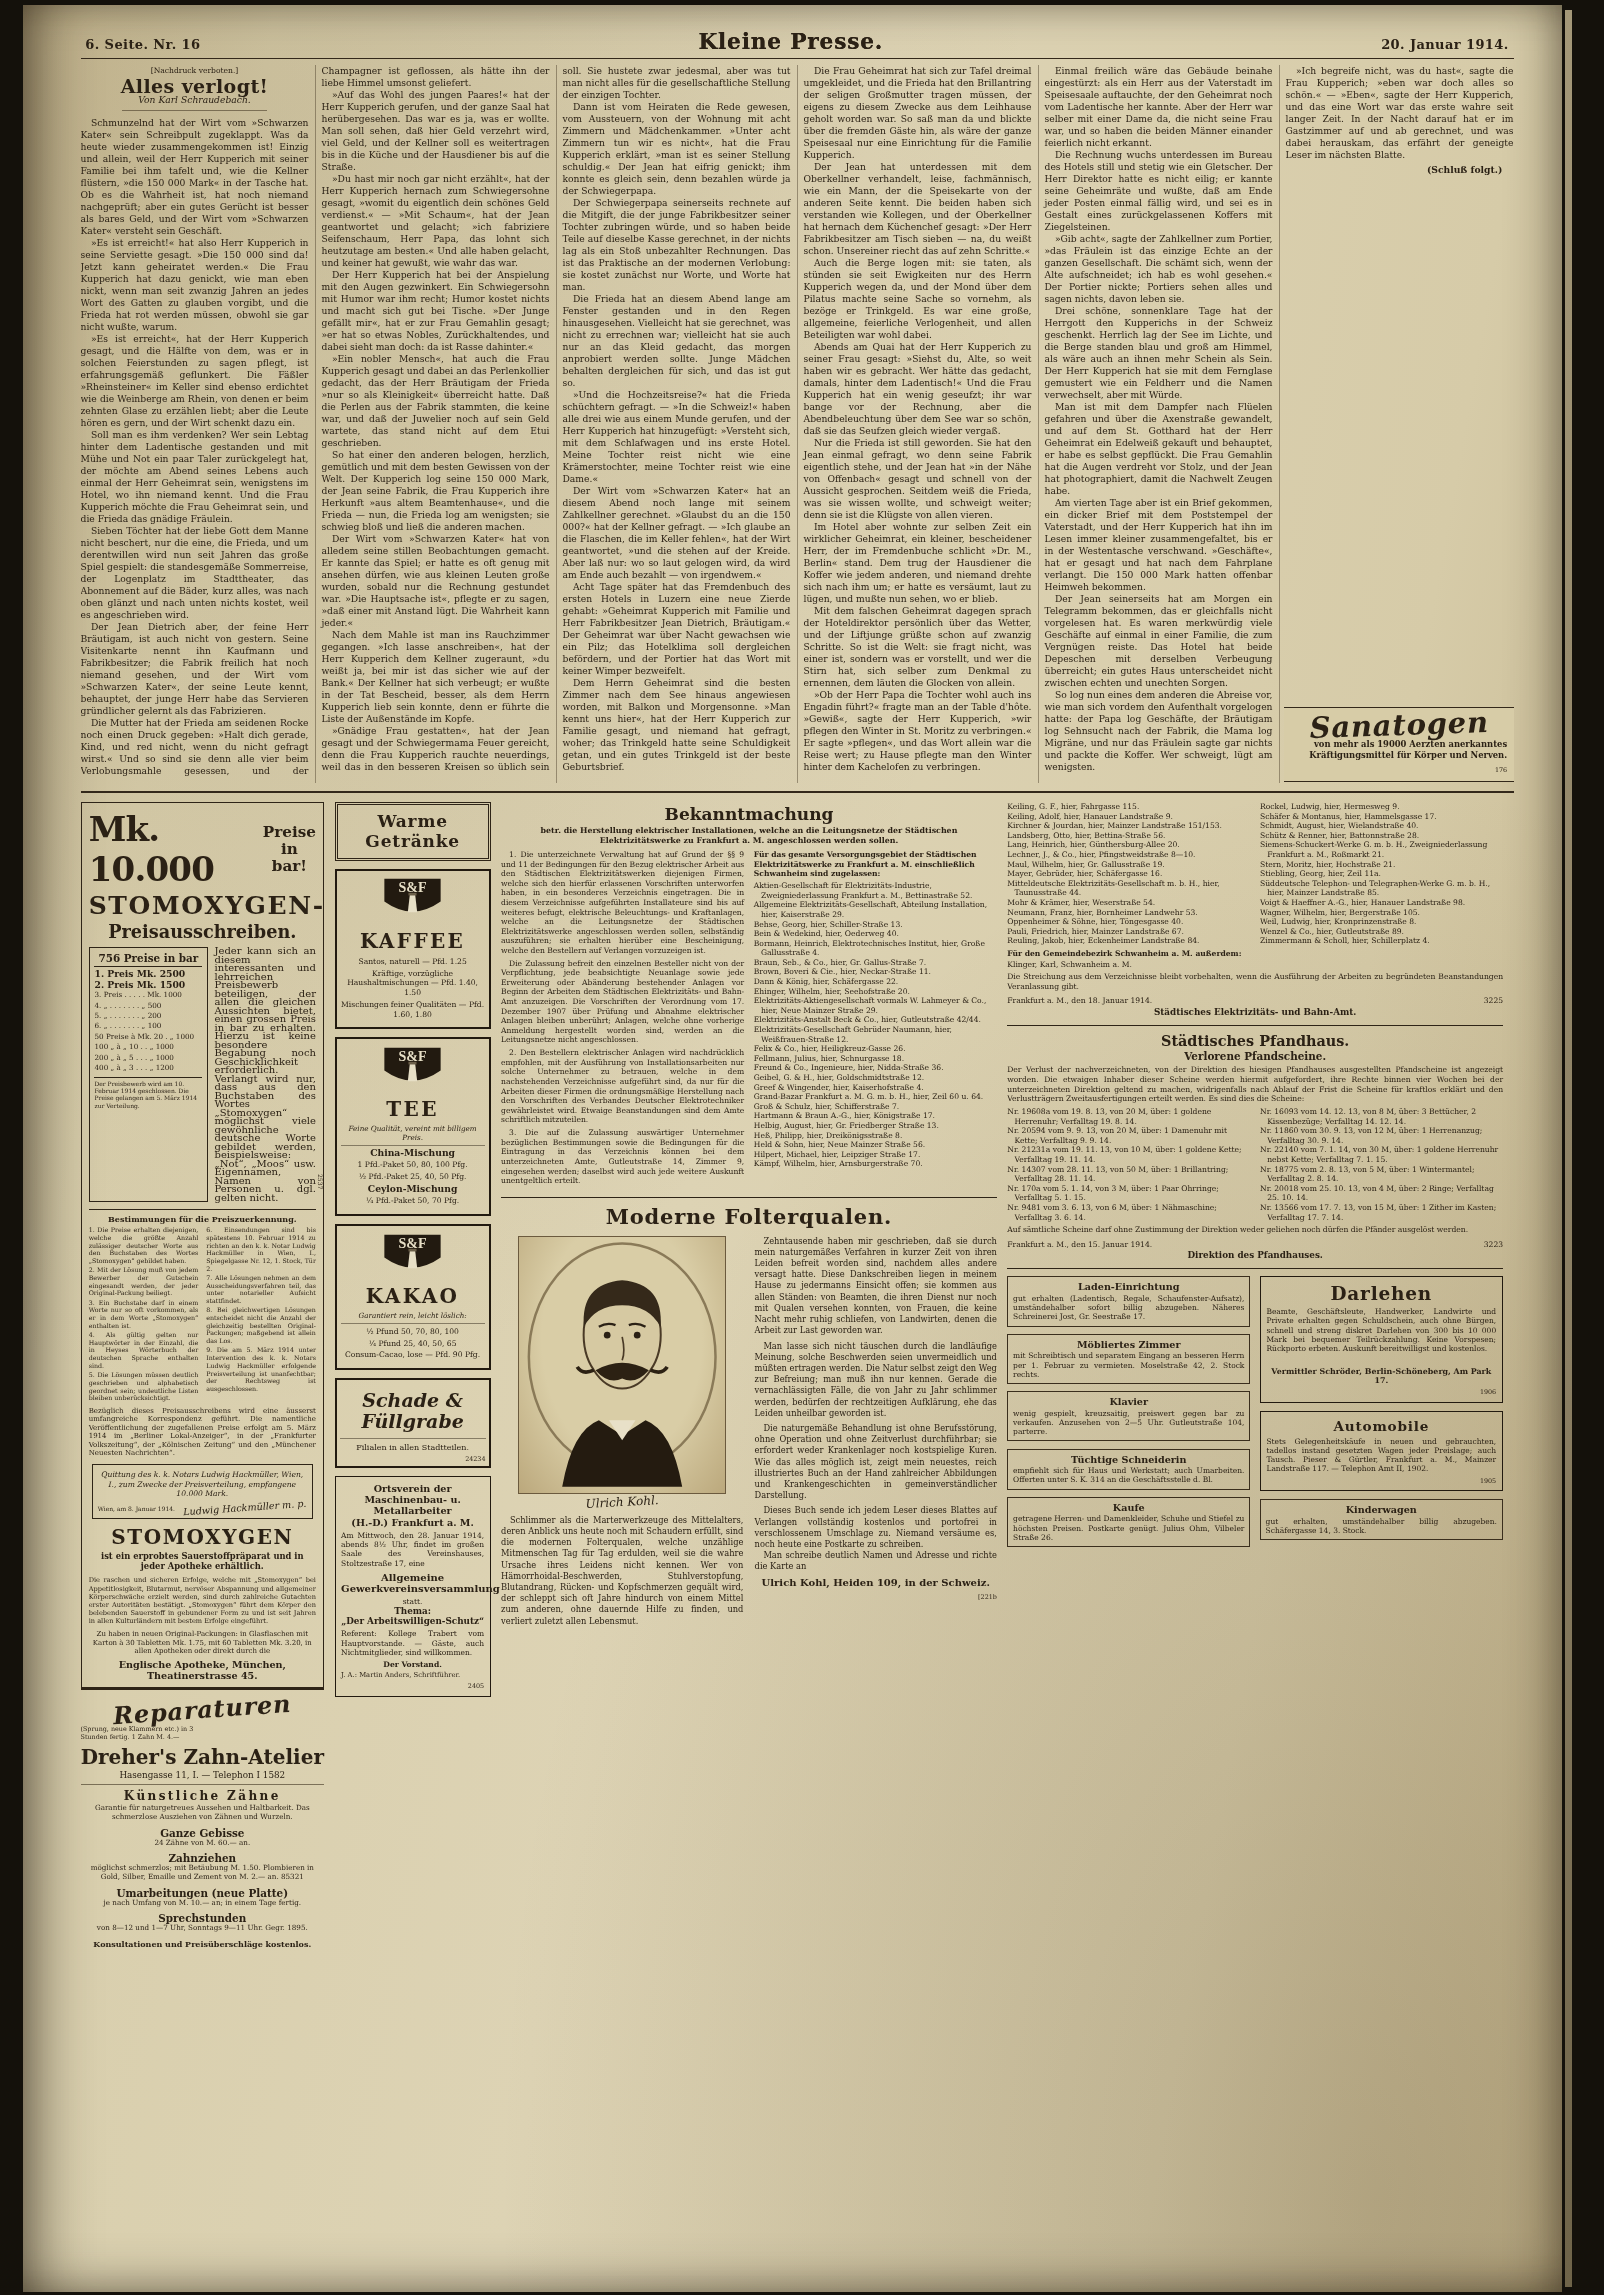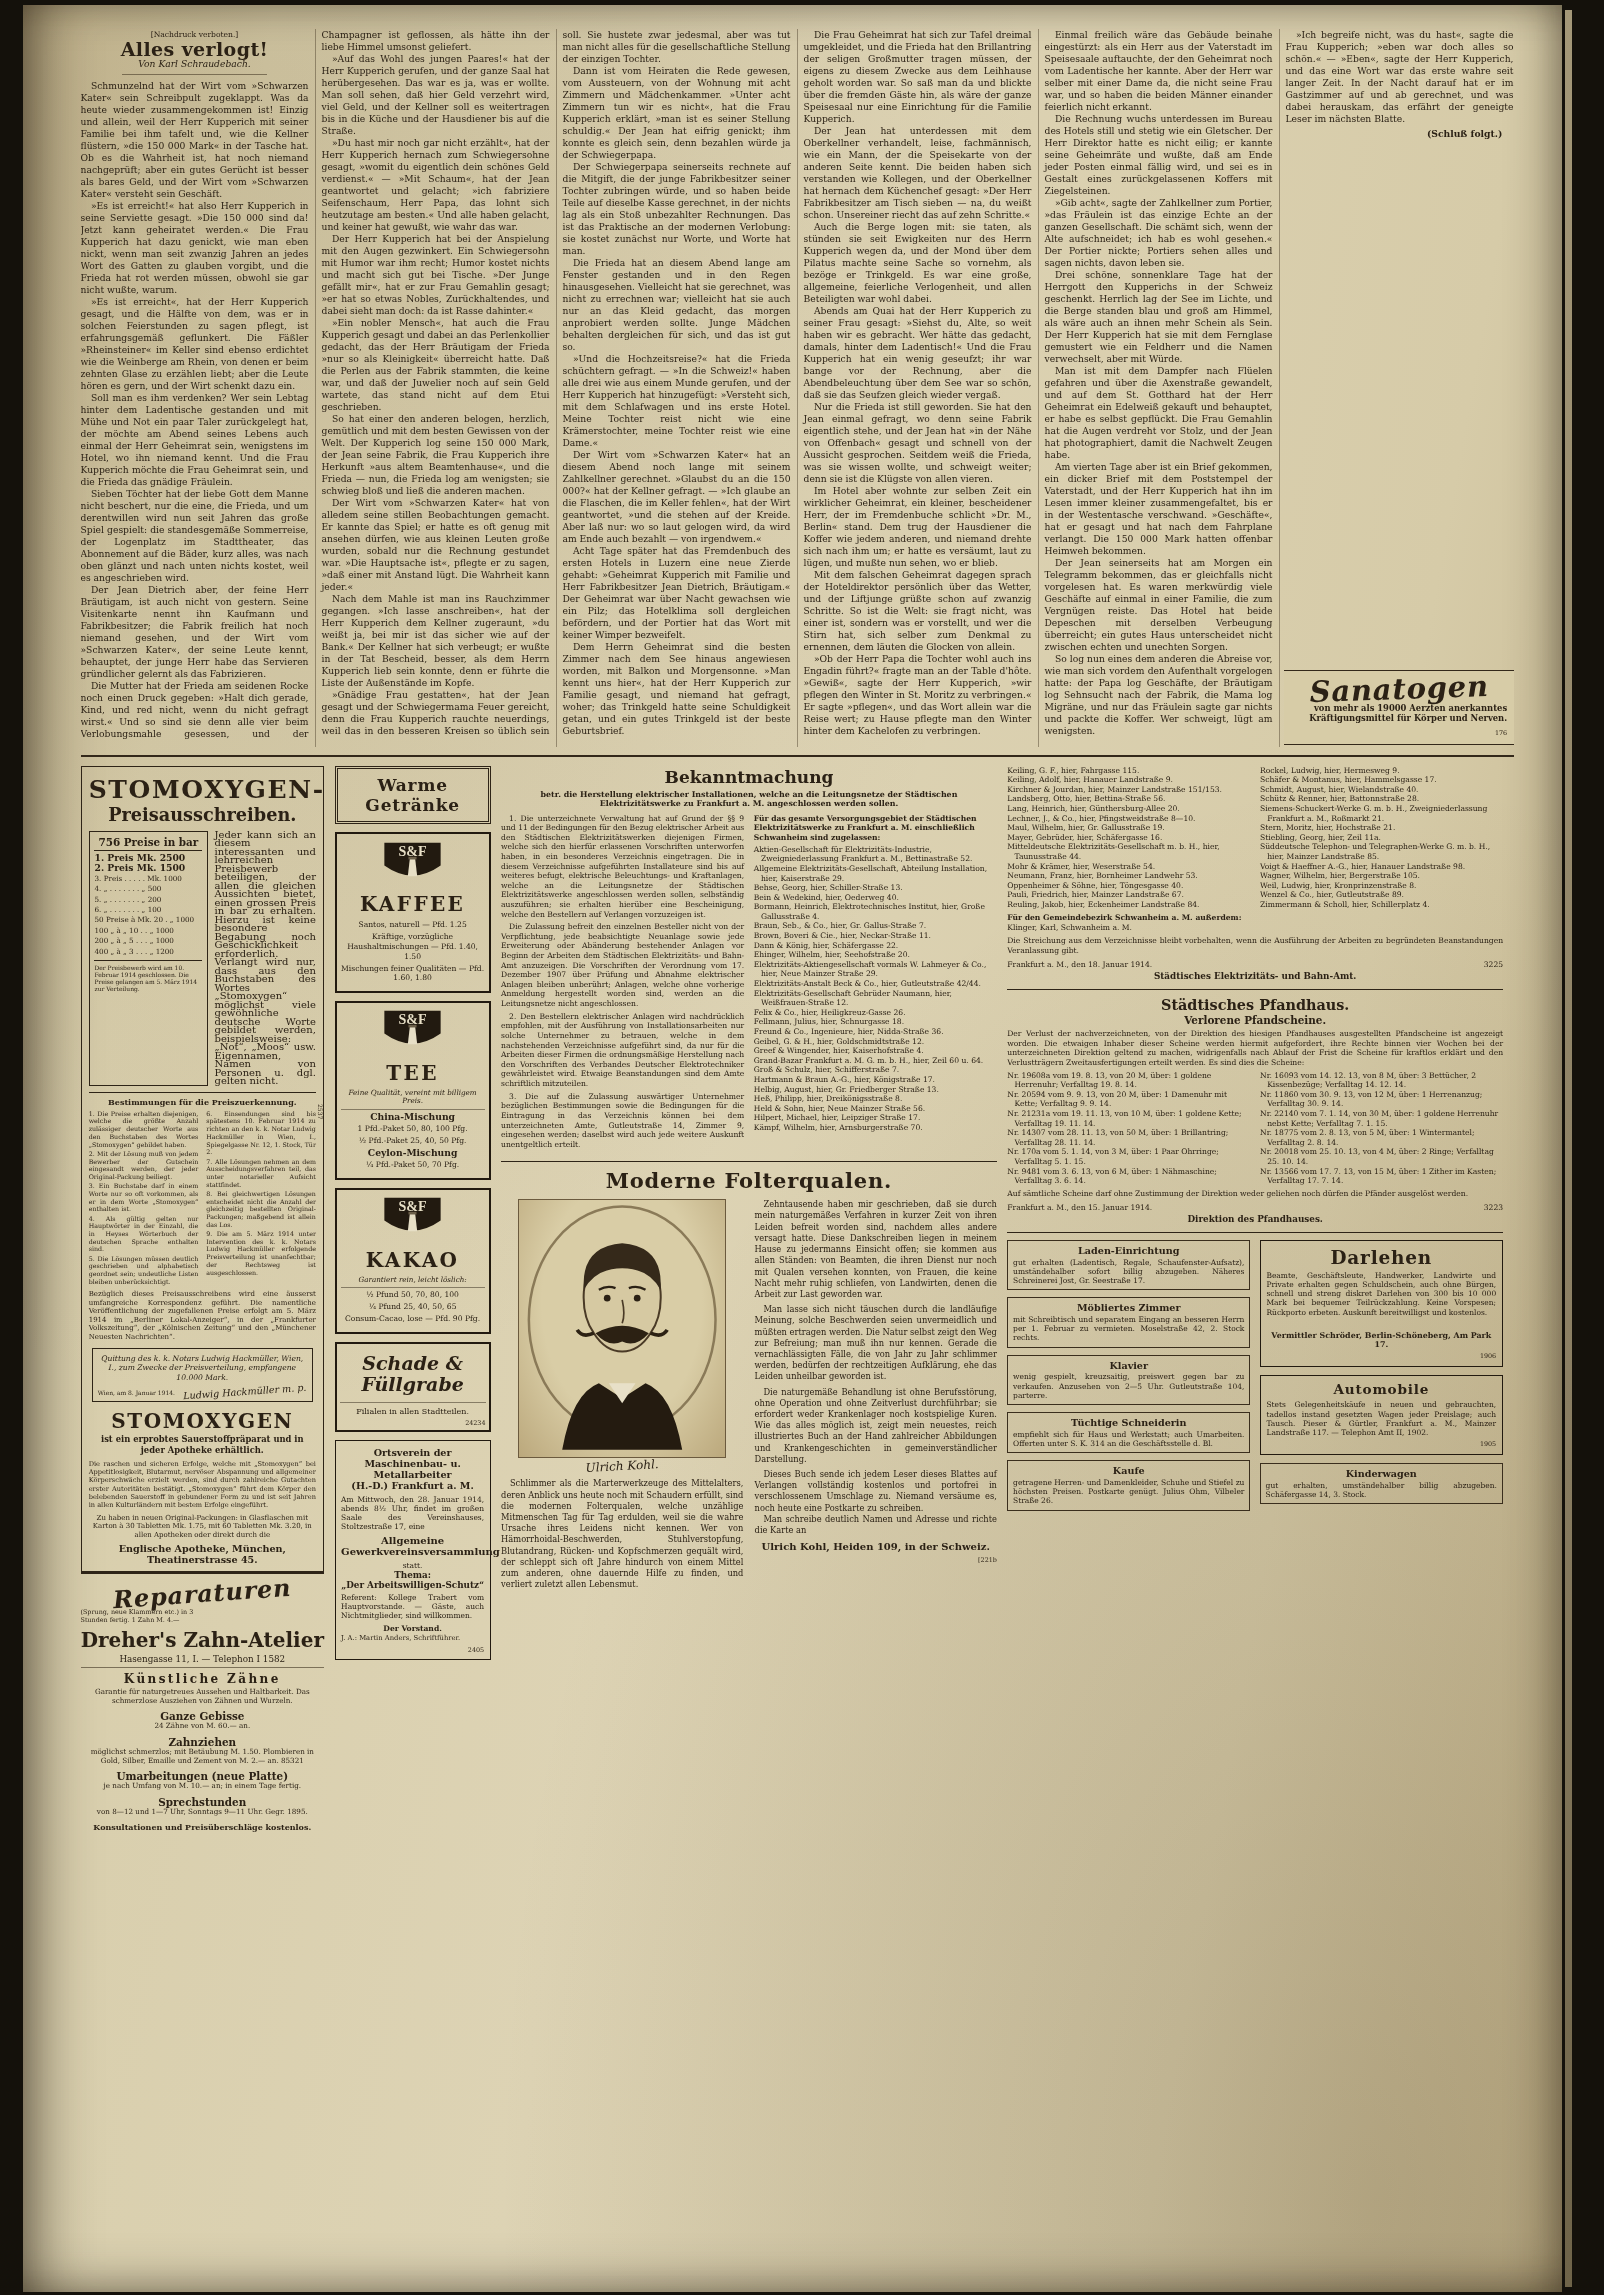--- a/index.html
+++ b/index.html
@@ -148,20 +148,25 @@
   .bigad-title2{font-size:13.6px;}
   .bigad-text{font-size:7.5px;line-height:9.2px;text-align:justify;}
   .bigad-agent{font-size:7.9px;font-weight:bold;text-align:center;margin-top:14px;}
 </style>
 </head>
 <body>
 
 <div class="stage">
   <div class="page">
 
+    <div class="header">
+      <span class="side">6. Seite.   Nr. 16</span>
+      <span class="masthead">Kleine Presse.</span>
+      <span class="side">20. Januar 1914.</span>
+    </div>
 
     <div class="feuilleton">
       <div class="story-head">
         <div class="copyright">[Nachdruck verboten.]</div>
         <h1 class="story-title">Alles verlogt!</h1>
         <div class="byline">Von Karl Schraudebach.</div>
       </div>
       <div>
           <div class="para">Schmunzelnd hat der Wirt vom »Schwarzen Kater« sein Schreibpult zugeklappt. Was da heute wieder zusammengekommen ist! Einzig und allein, weil der Herr Kupperich mit seiner Familie bei ihm tafelt und, wie die Kellner flüstern, »die 150 000 Mark« in der Tasche hat. Ob es die Wahrheit ist, hat noch niemand nachgeprüft; aber ein gutes Gerücht ist besser als bares Geld, und der Wirt vom »Schwarzen Kater« versteht sein Geschäft.</div>
           <div class="para">»Es ist erreicht!« hat also Herr Kupperich in seine Serviette gesagt. »Die 150 000 sind da! Jetzt kann geheiratet werden.« Die Frau Kupperich hat dazu genickt, wie man eben nickt, wenn man seit zwanzig Jahren an jedes Wort des Gatten zu glauben vorgibt, und die Frieda hat rot werden müssen, obwohl sie gar nicht wußte, warum.</div>
@@ -212,20 +217,27 @@
           <span>Kräftigungsmittel für Körper und Nerven.</span>
         </div>
         <div class="ad-no">176</div>
       </div>
     </div>
 
     <div class="ads">
 
       <div class="colA">
         <div class="stomo">
+          <div class="stomo-top">
+            <span class="stomo-mk">Mk. 10.000</span>
+            <span class="stomo-bar">
+              <span>Preise</span><br>
+              <span>in bar!</span>
+            </span>
+          </div>
           <div class="stomo-brand">STOMOXYGEN-</div>
           <div class="stomo-sub">Preisausschreiben.</div>
           <div class="stomo-mid">
             <div class="prize-box">
               <div class="prize-title">756 Preise in bar</div>
               <div class="prize-rows">
                   <div>1. Preis Mk. 2500</div>
                   <div>2. Preis Mk. 1500</div>
                   <div>3. Preis . . . . . Mk. 1000</div>
                   <div>4.  „  . . . . . . .  „  500</div>

